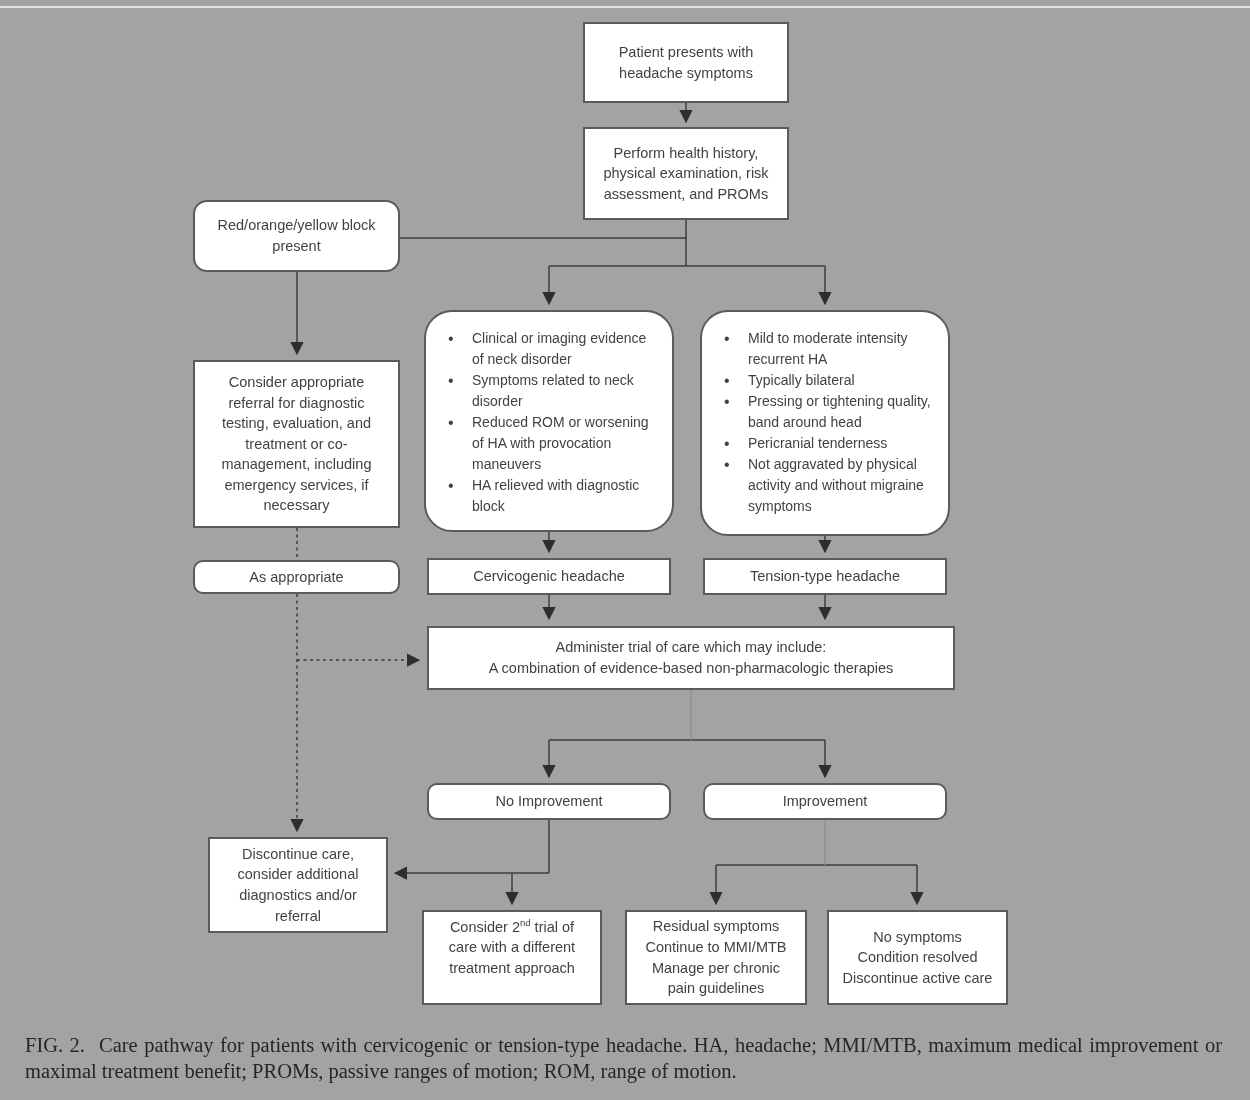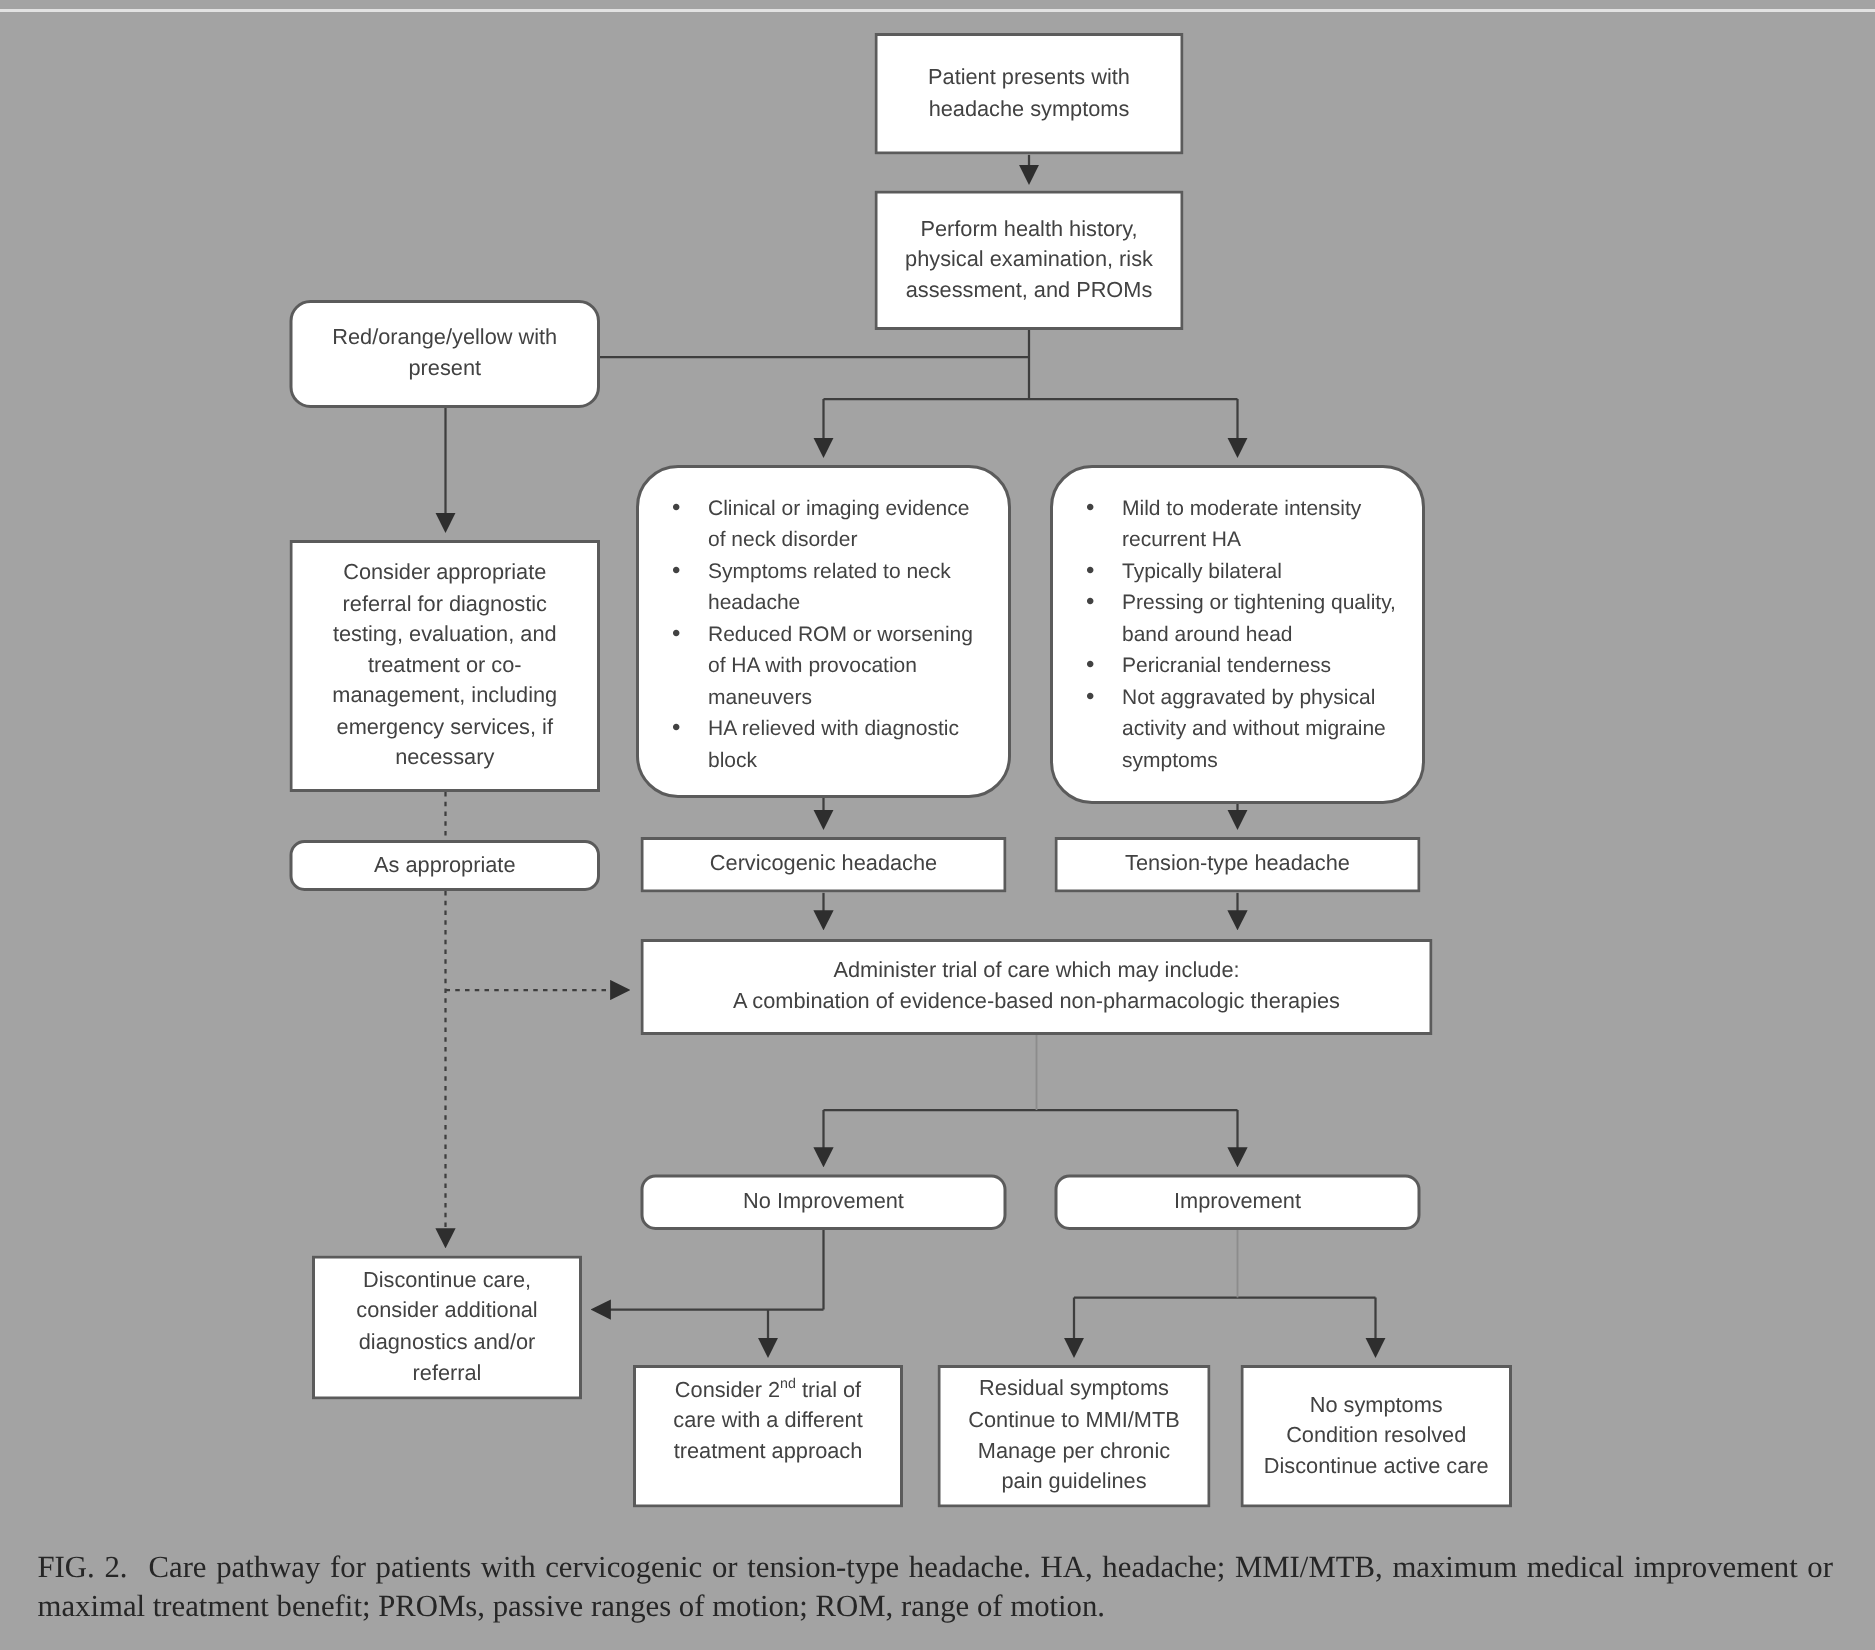--- a/index.html
+++ b/index.html
@@ -115,35 +115,35 @@
 
   <div class="node" style="left:583px; top:22px; width:206px; height:81px;">
     <div>Patient presents with headache symptoms</div>
   </div>
 
   <div class="node" style="left:583px; top:127px; width:206px; height:93px;">
     <div>Perform health history, physical examination, risk assessment, and PROMs</div>
   </div>
 
   <div class="node round-md" style="left:193px; top:200px; width:207px; height:72px;">
-    <div>Red/orange/yellow with present</div>
+    <div>Red/orange/yellow block present</div>
   </div>
 
   <div class="node" style="left:193px; top:360px; width:207px; height:168px;">
     <div>Consider appropriate referral for diagnostic testing, evaluation, and treatment or co-management, including emergency services, if necessary</div>
   </div>
 
   <div class="node round-sm" style="left:193px; top:560px; width:207px; height:34px;">
     <div>As appropriate</div>
   </div>
 
   <div class="node bullets round-lg" style="left:424px; top:310px; width:250px; height:222px;">
     <ul>
         <li>Clinical or imaging evidence of neck disorder</li>
-        <li>Symptoms related to neck headache</li>
+        <li>Symptoms related to neck disorder</li>
         <li>Reduced ROM or worsening of HA with provocation maneuvers</li>
         <li>HA relieved with diagnostic block</li>
       </ul>
   </div>
 
   <div class="node bullets round-lg" style="left:700px; top:310px; width:250px; height:226px;">
     <ul>
         <li>Mild to moderate intensity recurrent HA</li>
         <li>Typically bilateral</li>
         <li>Pressing or tightening quality, band around head</li>

